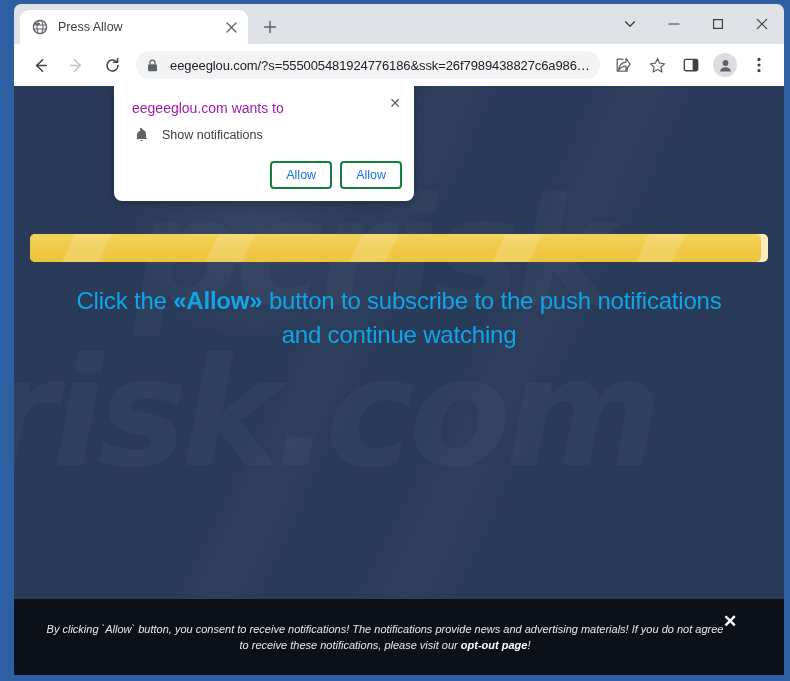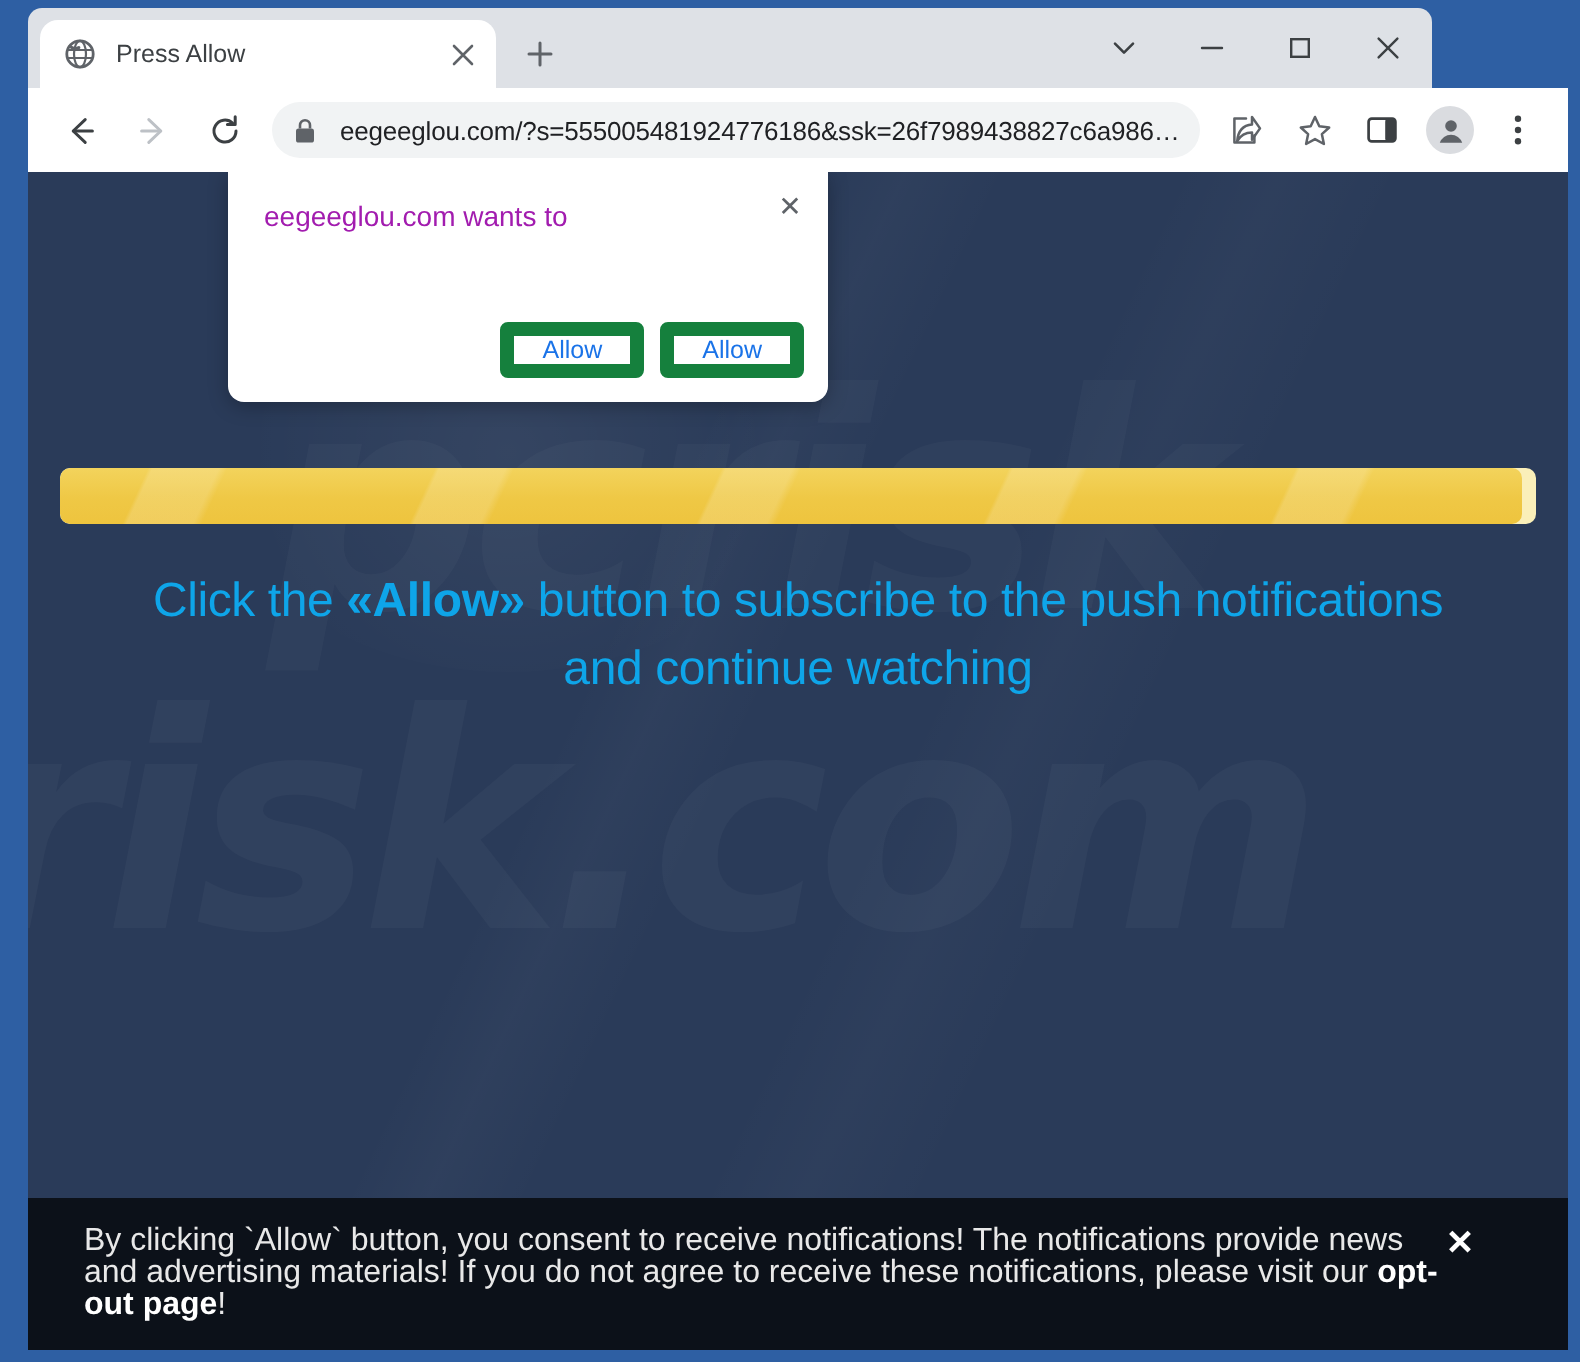--- a/index.html
+++ b/index.html
@@ -18,21 +18,21 @@
     left: 0; top: 0;
     width: 790px; height: 681px;
     background: #2e5fa3;
     padding: 6px 6px 6px 14px;
   }
 
   
   .tab-strip {
     position: absolute;
     left: 14px; top: 4px;
-    width: 702px; height: 40px;
+    width: 770px; height: 40px;
     background: #dee1e6;
     border-top-left-radius: 7px;
     border-top-right-radius: 7px;
     display: flex;
     align-items: flex-end;
   }
 
   .tab {
     margin-left: 6px;
     width: 228px; height: 34px;
@@ -288,24 +288,25 @@
     height: 76px;
     background: #0c1119;
     display: flex;
     align-items: center;
     justify-content: center;
     padding: 0 56px 0 28px;
   }
 
   .consent-text {
     color: #e8e8e8;
-    font-size: 16px;
+    font-size: 11px;
     line-height: 16px;
-    text-align: left;
+    text-align: center;
     max-width: 690px;
+    font-style: italic;
   }
 
   .consent-text b { font-weight: 700; color: #ffffff; }
 
   .consent-close {
     position: absolute;
     right: 44px;
     top: 12px;
     width: 20px; height: 20px;
     display: flex; align-items: center; justify-content: center;
@@ -371,21 +372,21 @@
     bottom: 12px;
     display: flex;
     gap: 8px;
   }
 
   .perm-btn {
     min-width: 58px;
     height: 28px;
     padding: 0 14px;
     background: #ffffff;
-    border: 7px solid #15803d;
+    border: 2px solid #15803d;
     border-radius: 4px;
     color: #1a73e8;
     font-size: 12.5px;
     font-family: "Liberation Sans", sans-serif;
     display: flex; align-items: center; justify-content: center;
     cursor: pointer;
   }
 </style>
 </head>
 <body>
@@ -529,20 +530,29 @@
     <div class="consent-banner">
       <div class="consent-text">
         <span>By clicking `Allow` button, you consent to receive notifications! The notifications provide news and advertising materials! If you do not agree to receive these notifications, please visit our </span><b>opt-out page</b><span>!</span>
       </div>
       <div class="consent-close">✕</div>
     </div>
 
     <div class="perm-dialog">
       <div class="perm-close">✕</div>
       <div class="perm-title">eegeeglou.com wants to</div>
+      <div class="perm-row">
+        <span class="perm-bell">
+          <svg width="15" height="16" viewBox="0 0 15 16">
+            <path d="M7.5 1.2a1.1 1.1 0 0 1 1.1 1.1v.5a4.6 4.6 0 0 1 3.4 4.4v3l1.1 1.7H1.9L3 11.2v-3a4.6 4.6 0 0 1 3.4-4.4v-.5A1.1 1.1 0 0 1 7.5 1.2z" fill="#5f6368"></path>
+            <path d="M5.9 12.9a1.7 1.7 0 0 0 3.2 0z" fill="#5f6368"></path>
+          </svg>
+        </span>
+        <span class="perm-row-label">Show notifications</span>
+      </div>
       <div class="perm-actions">
         <button class="perm-btn">Allow</button>
         <button class="perm-btn">Allow</button>
       </div>
     </div>
 
   </div>
 </div>
 
 </body></html>

